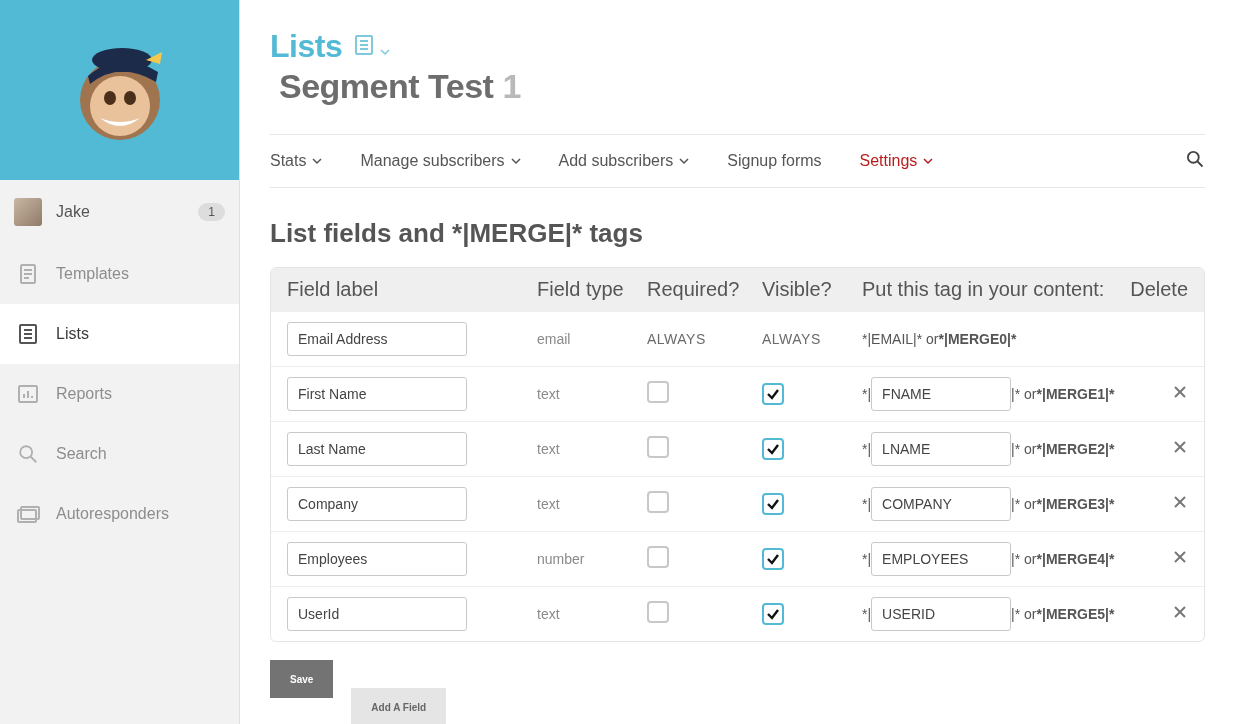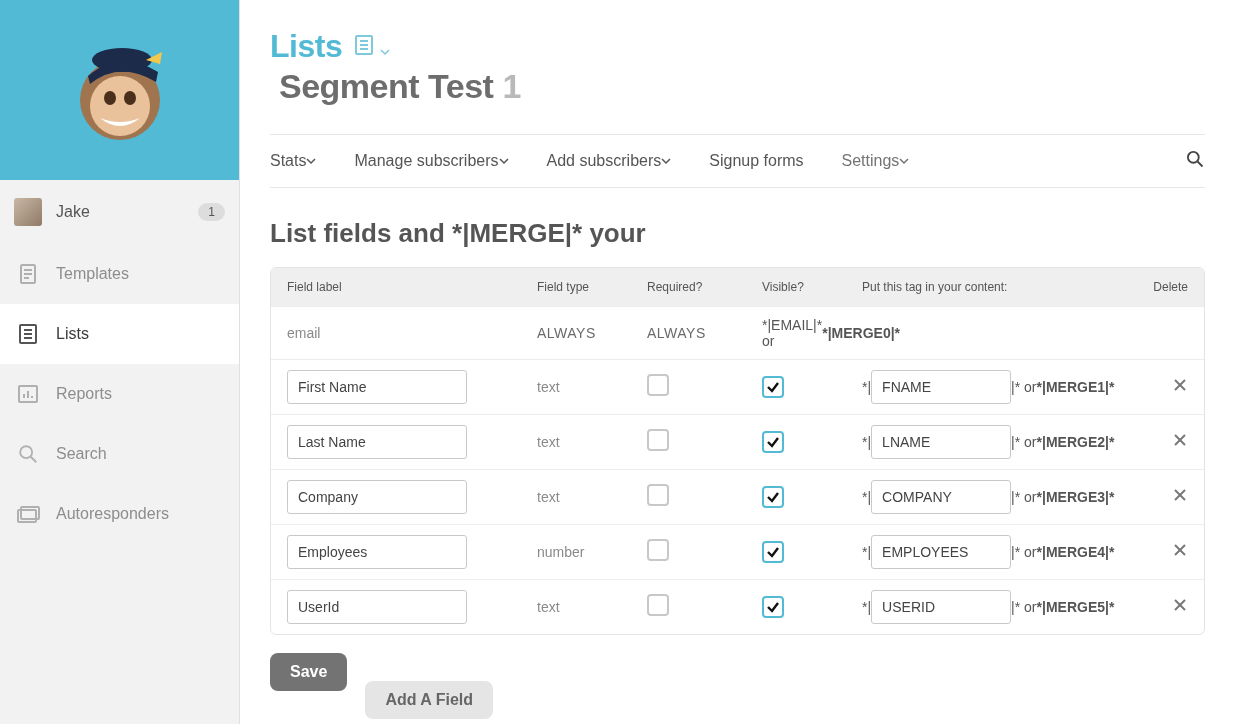--- a/index.html
+++ b/index.html
@@ -106,22 +106,22 @@
     display: flex;
     align-items: center;
     gap: 38px;
     border-top: 1px solid #e6e6e6;
     border-bottom: 1px solid #e6e6e6;
     margin-top: 28px;
     padding: 14px 0;
     color: #555;
     font-size: 16px;
   }
-  .tab { display: flex; align-items: center; cursor: pointer; }
-  .tab.active { color: #737373; }
+  .tab { display: flex; align-items: center; gap: 6px; cursor: pointer; }
+  .tab.active { color: #b91c1c; }
   .chev { width: 10px; height: 10px; }
   .spacer { flex: 1; }
   .search-ico { color: #444; }
 
   .section-title {
     margin-top: 30px;
     font-size: 26px;
     font-weight: 700;
     color: #555;
   }
@@ -139,21 +139,21 @@
     grid-template-columns: 250px 110px 115px 100px 1fr 60px;
     align-items: center;
     padding: 10px 16px;
     border-top: 1px solid #ededed;
     min-height: 50px;
   }
   .tr.head {
     background: #efefef;
     border-top: none;
     padding: 10px 16px;
-    font-size: 12px;
+    font-size: 20px;
     color: #555;
     min-height: 38px;
   }
   .tr.head .th.right { text-align: right; }
   .fld-input, .tag-input {
     height: 34px;
     border: 1px solid #c9c9c9;
     border-radius: 3px;
     padding: 0 10px;
     font-size: 14px;
@@ -192,23 +192,23 @@
   }
 
   .actions {
     display: flex;
     gap: 18px;
     margin-top: 18px;
   }
   .btn {
     height: 38px;
     padding: 0 20px;
-    border-radius: 8px;
+    border-radius: 0;
     border: none;
-    font-size: 16px;
+    font-size: 10px;
     font-weight: 600;
     cursor: pointer;
   }
   .btn.primary { background: #737373; color: #fff; }
   .btn.secondary { background: #e5e5e5; color: #666; margin-top: 28px; }
 </style>
 </head>
 <body>
 
 <div class="app">
@@ -345,33 +345,34 @@
       </div>
       <span class="spacer"></span>
       <span class="search-ico">
         <svg width="20" height="20" viewBox="0 0 24 24" fill="none" stroke="currentColor" stroke-width="2.2">
           <circle cx="10" cy="10" r="6.5"></circle>
             <line x1="15" y1="15" x2="21" y2="21"></line>
         </svg>
       </span>
     </nav>
 
-    <h2 class="section-title">List fields and *|MERGE|* your</h2>
+    <h2 class="section-title">List fields and *|MERGE|* tags</h2>
 
     <div class="tbl">
       <div class="tr head">
         <span class="th">Field label</span>
         <span class="th">Field type</span>
         <span class="th">Required?</span>
         <span class="th">Visible?</span>
         <span class="th">Put this tag in your content:</span>
         <span class="th right">Delete</span>
       </div>
       <div id="rows">
           <div class="tr">
+            <div><input class="fld-input" value="Email Address" style=""></div>
             <div class="type-txt">email</div>
             <div class="static-txt">ALWAYS</div>
             <div class="static-txt">ALWAYS</div>
             <div class="tagcell">
               <span>*|EMAIL|* or </span>
               <b>*|MERGE0|*</b>
             </div>
             <div style="justify-self: end;"></div>
           </div>
           <div class="tr">

